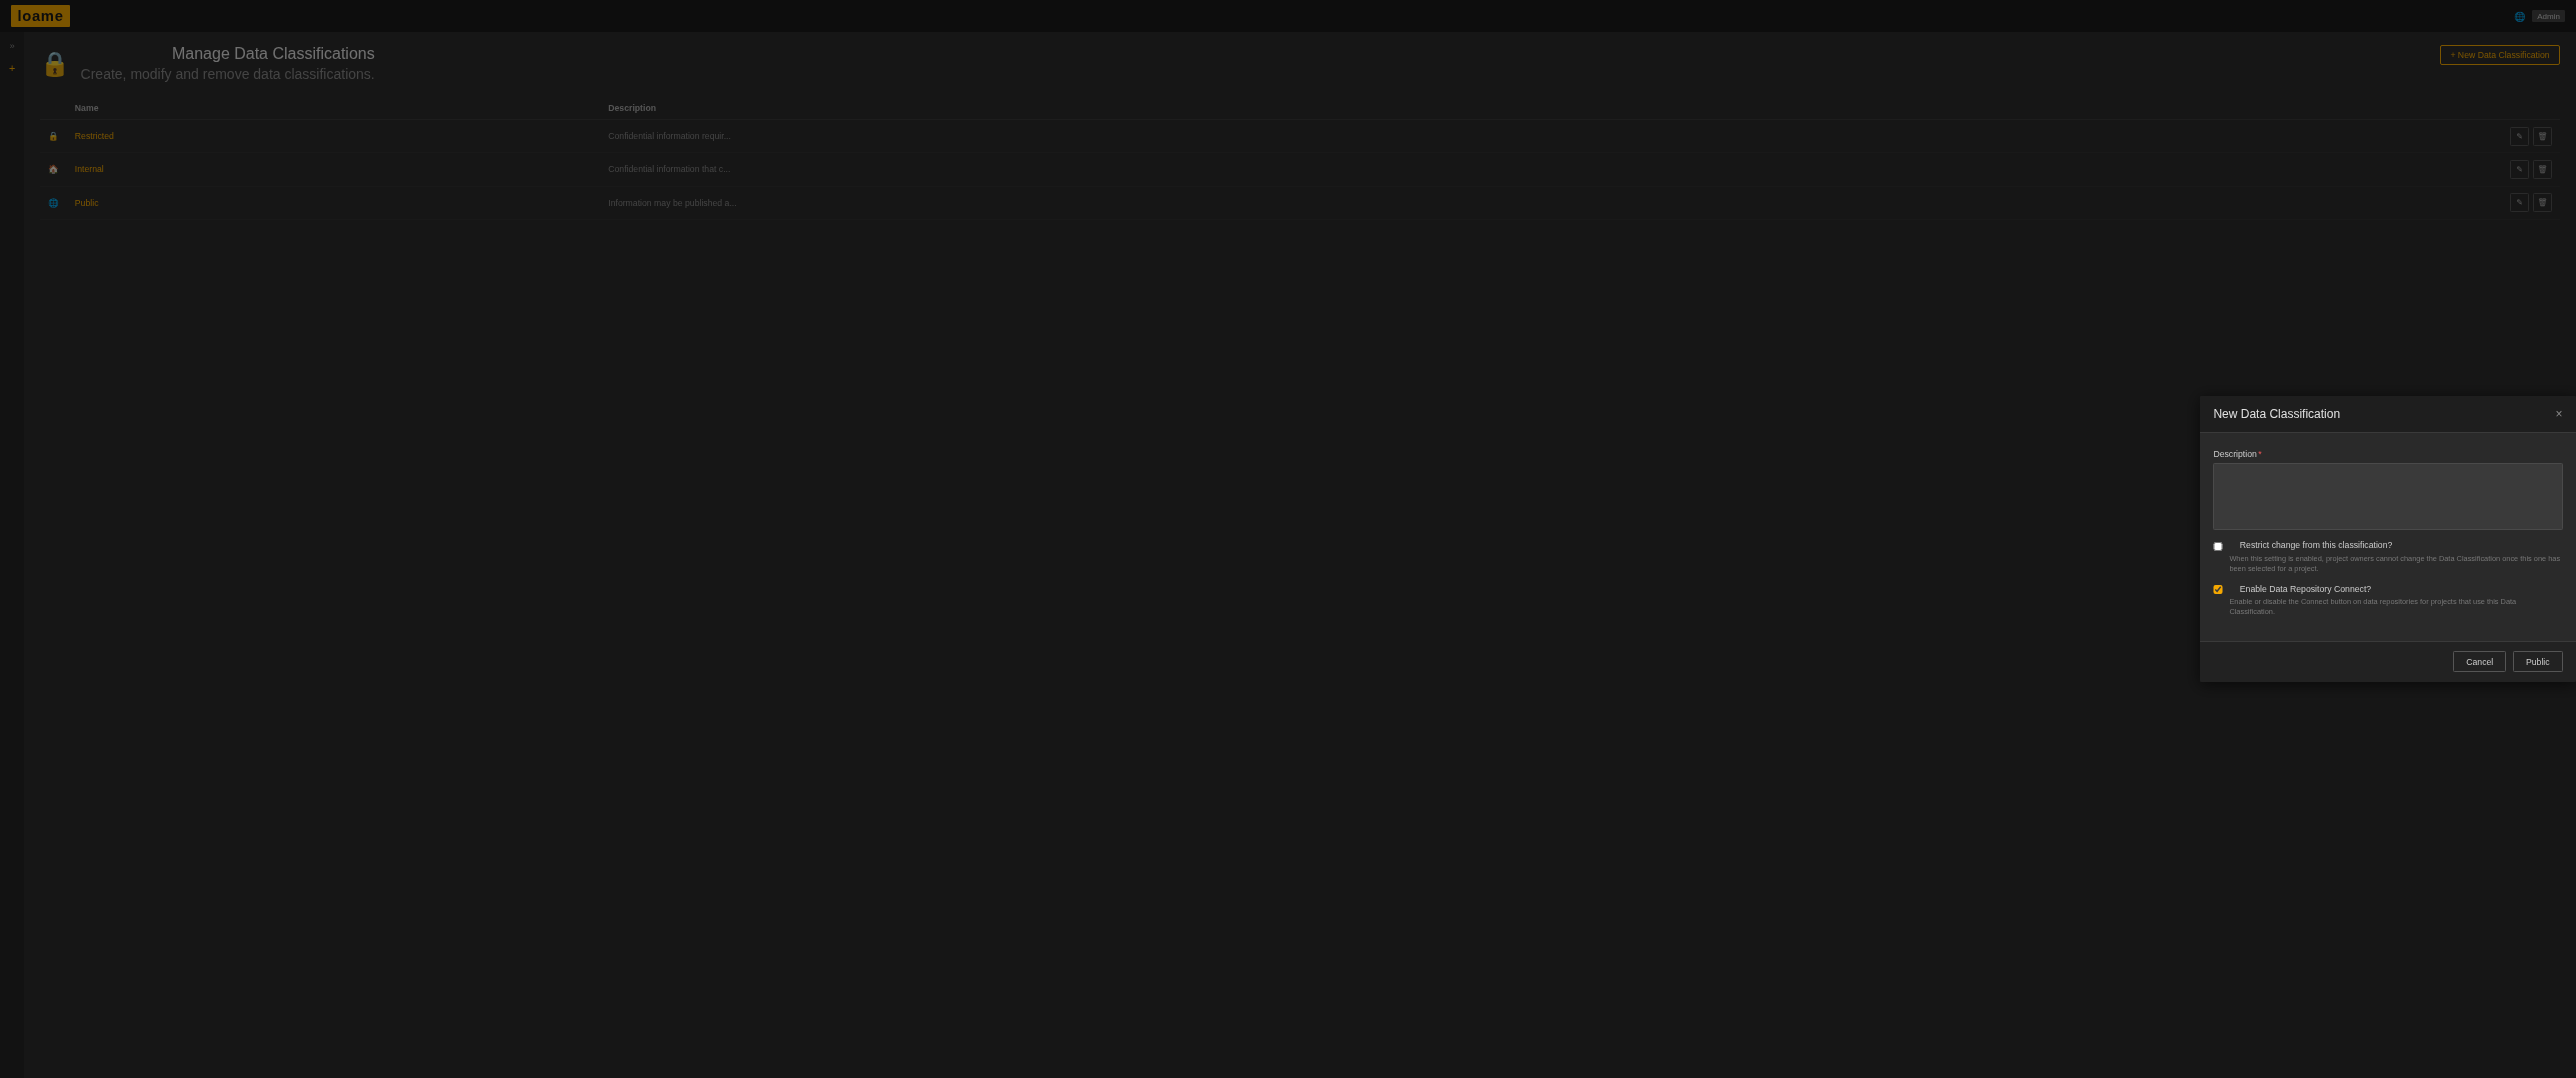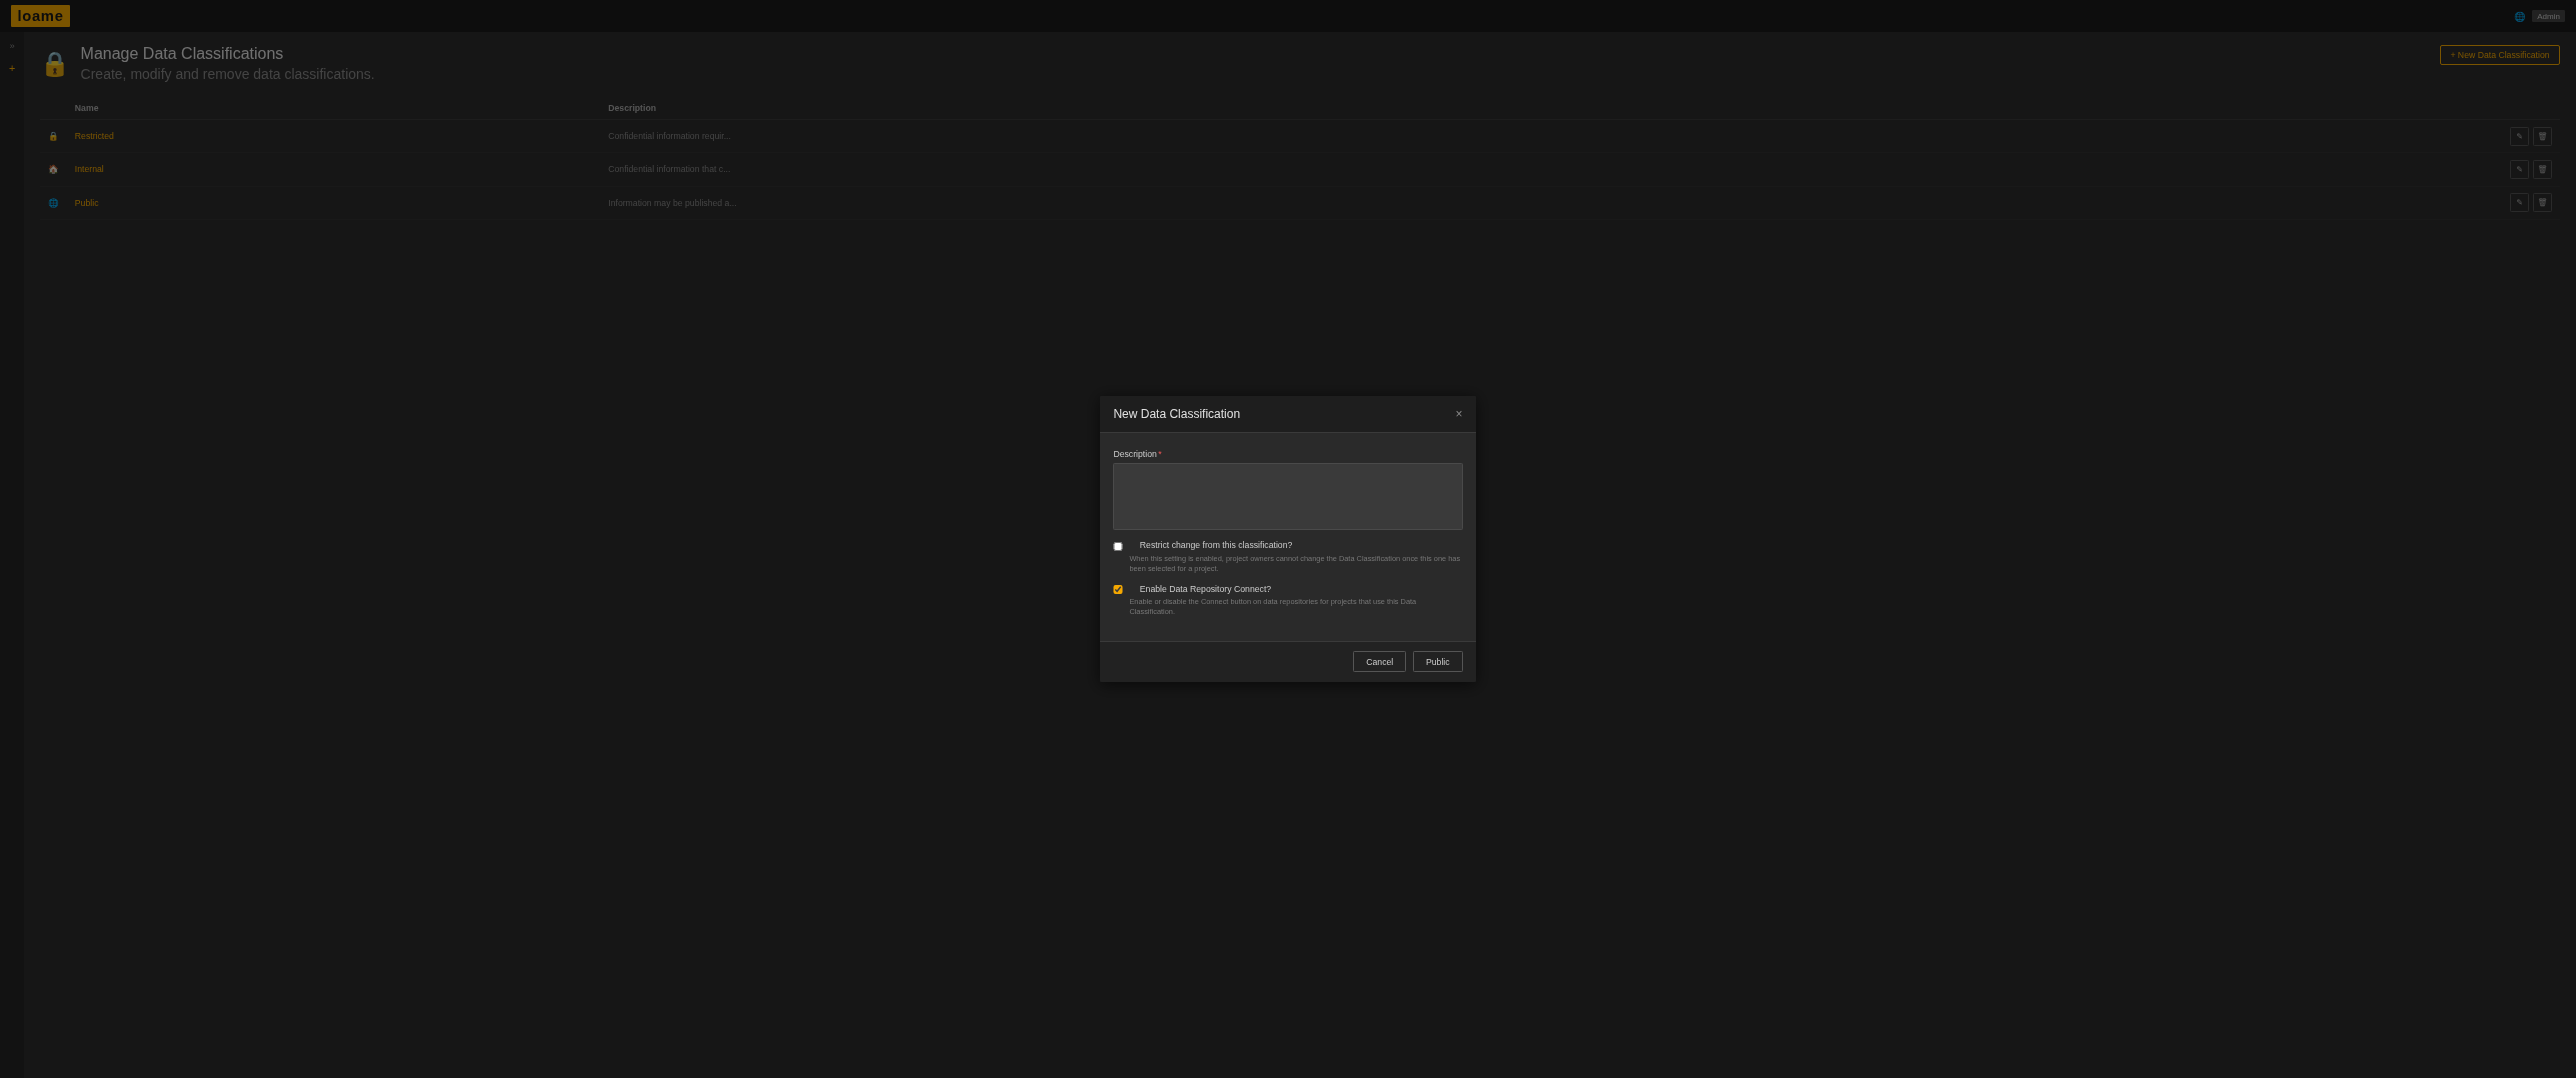--- a/index.html
+++ b/index.html
@@ -90,20 +90,21 @@
       gap: 10.7px;
     }
     .lock-icon {
       font-size: 24px;
       color: #f5a800;
     }
     .page-title {
       font-size: 16px;
       color: #e0e0e0;
       font-weight: normal;
+      text-align: right;
     }
     .page-subtitle {
       font-size: 14px;
       color: #888;
       margin-top: 2.7px;
     }
     .new-btn {
       background: transparent;
       border: 0.7px solid #f5a800;
       color: #f5a800;
@@ -154,21 +155,21 @@
     }
 
     
     .overlay {
       position: fixed;
       top: 0; left: 0; right: 0; bottom: 0;
       background: rgba(0,0,0,0.5);
       z-index: 100;
       display: flex;
       align-items: center;
-      justify-content: center;
+      justify-content: flex-end;
     }
 
     
     .modal {
       background: #2a2a2a;
       width: 376px;
       border-radius: 2px;
       overflow: hidden;
       box-shadow: 0 2.7px 16px rgba(0,0,0,0.6);
     }

